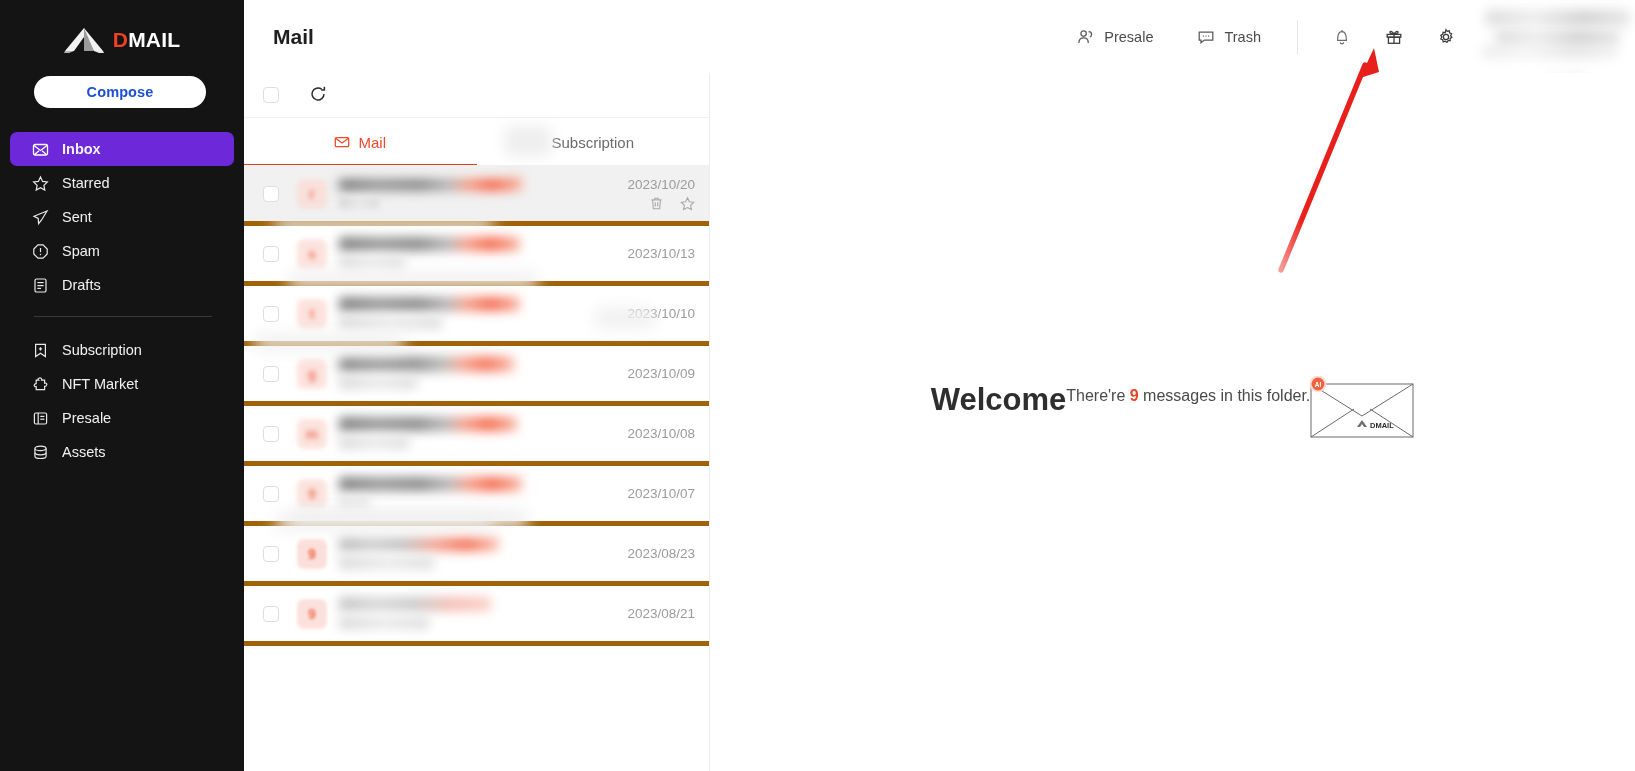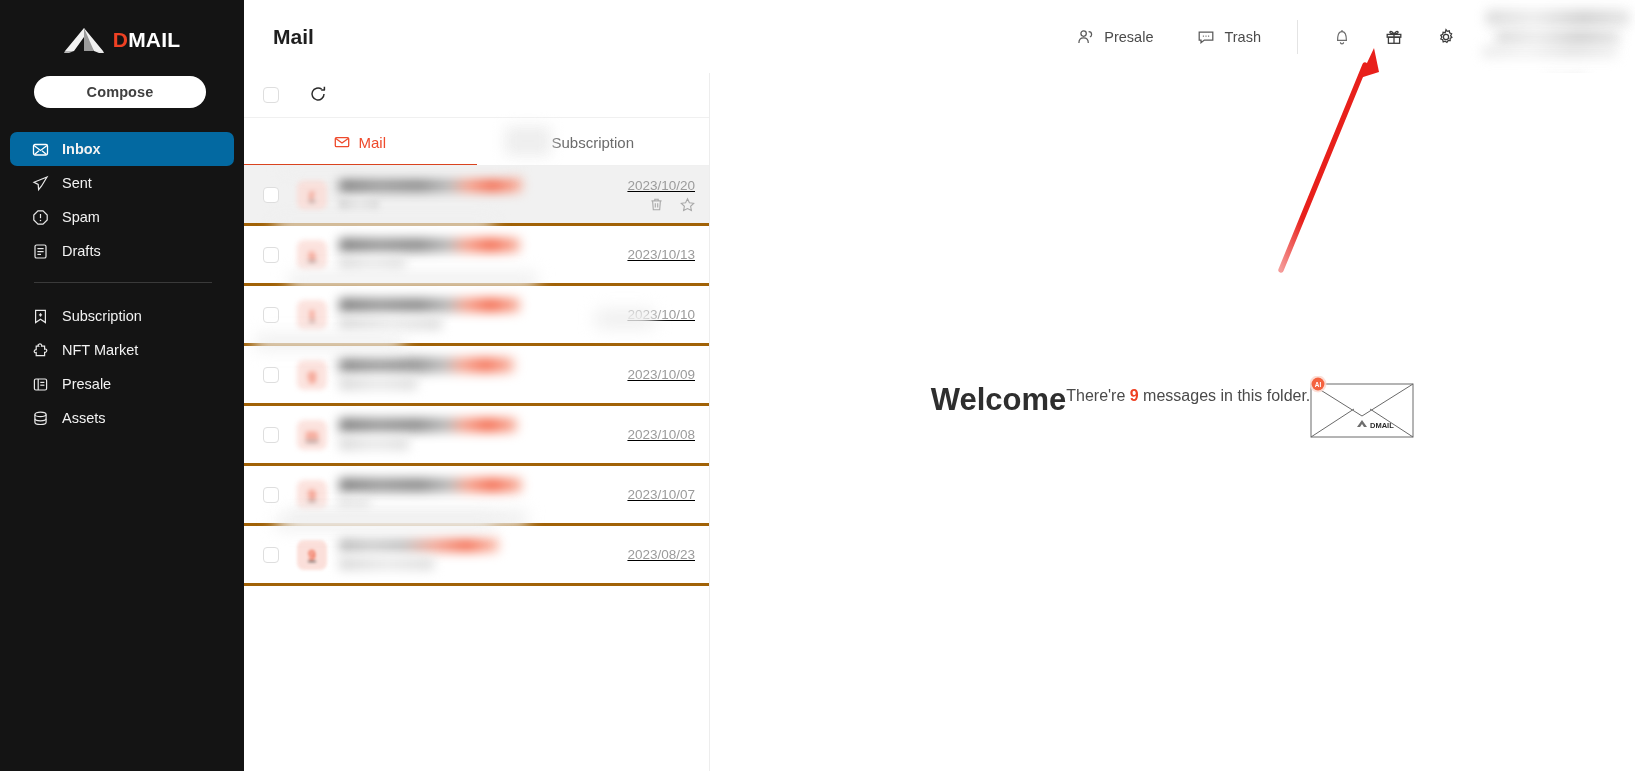--- a/index.html
+++ b/index.html
@@ -25,35 +25,35 @@
   .logo-mark { width: 40px; height: 26px; display: block; }
   .logo-text {
     font-size: 21px; font-weight: bold; letter-spacing: .2px;
     display: flex; align-items: center;
   }
   .logo-text .d { color: #ef4123; }
   .logo-text .rest { color: #ffffff; }
 
   .compose-btn {
     margin: 0 38px 24px 34px; height: 32px;
-    background: #ffffff; color: #404040;
+    background: #ffffff; color: #1d4ed8;
     border: none; border-radius: 18px;
     font-family: "Liberation Sans", sans-serif;
     font-size: 14.5px; font-weight: bold;
     cursor: pointer; letter-spacing: .1px;
   }
 
   .nav { display: flex; flex-direction: column; }
   .nav-item {
     display: flex; align-items: center; gap: 13px;
     height: 34px; margin: 0 10px; padding-left: 22px;
     border-radius: 7px; cursor: pointer;
     font-size: 14.5px; color: #f2f2f2;
   }
-  .nav-item.active { background: #0369a1; font-weight: bold; }
+  .nav-item.active { background: #6d28d9; font-weight: bold; }
   .nav-item .nic { width: 17px; height: 17px; flex: 0 0 17px; display: block; }
   .nav-divider { height: 1px; background: #3a3a3a; margin: 14px 32px 16px 34px; }
 
   
   .main { flex: 1; height: 771px; display: flex; flex-direction: column; background: #fff; position: relative; }
 
   .topbar {
     height: 73px; flex: 0 0 73px;
     display: flex; align-items: center;
     padding-left: 29px; padding-right: 0;
@@ -121,22 +121,22 @@
   .tab svg { width: 16px; height: 16px; display: block; }
   .tab .blurmask {
     position: absolute; left: 28px; top: 8px; width: 46px; height: 30px;
     background: #ededed; filter: blur(7px); opacity: .95; border-radius:4px;
   }
   .tabs-underline { position: absolute; left:0; right:0; bottom:0; height:1px; background:#f0f0f0; }
 
   .mail-list { flex: 1; overflow: hidden; }
   .mail-row {
     height: 60px; display: flex; align-items: center;
-    padding: 0 14px 0 19px; border-bottom: 3px solid #a16207;
-    cursor: pointer; position: relative; background: #fff; text-decoration: underline;
+    padding: 0 14px 0 19px; border-bottom: 5px solid #a16207;
+    cursor: pointer; position: relative; background: #fff;
   }
   .mail-row.selected { background: #f1f1f1; }
   .mail-row .cbx { margin-right: 18px; }
   .avatar {
     width: 30px; height: 30px; flex: 0 0 30px; border-radius: 7px;
     background: #fbdcd6; color: #ef5a3c;
     display: flex; align-items: center; justify-content: center;
     font-size: 14px; font-weight: bold; margin-right: 12px;
     filter: blur(2.6px); opacity: .8;
   }
@@ -212,20 +212,28 @@
           <svg viewBox="0 0 17 17" fill="none" stroke="#fff" stroke-width="1.3">
             <rect x="1.5" y="3.5" width="14" height="10.5" rx="1.5"></rect>
             <path d="M2 4.5 L8.5 9.5 L15 4.5"></path>
               <path d="M2.5 13.5 L7 9.8"></path>
               <path d="M14.5 13.5 L10 9.8"></path>
           </svg>
         </span>
         <span>Inbox</span>
       </div>
 
+      <div class="nav-item">
+        <span class="nic">
+          <svg viewBox="0 0 17 17" fill="none" stroke="#e9e9e9" stroke-width="1.2">
+            <polygon points="8.5,2 10.6,6.4 15.4,7 11.9,10.4 12.8,15.1 8.5,12.8 4.2,15.1 5.1,10.4 1.6,7 6.4,6.4"></polygon>
+          </svg>
+        </span>
+        <span>Starred</span>
+      </div>
 
       <div class="nav-item">
         <span class="nic">
           <svg viewBox="0 0 17 17" fill="none" stroke="#e9e9e9" stroke-width="1.2">
             <path d="M15 2 L2 7.3 L6.2 9.4 L6.6 14.6 L9.4 11.2 L15 2 Z"></path>
           </svg>
         </span>
         <span>Sent</span>
       </div>
 
@@ -501,20 +509,31 @@
             <span class="msg-body">
               <span class="msg-blur subject" style="width:160px;background:linear-gradient(90deg,#b9b9b9,#cfcfcf,#c2c2c2,#f3a392,#f56e52,#fbc5b6)"></span>
               <span class="msg-blur snippet" style="width:95px"></span>
             </span>
             <span class="msg-date">
               <span>2023/08/23</span>
             </span>
             <span class="smudge" style="left:30px;top:-10px;width:220px;height:14px;"></span>
           </div>
 
+          <div class="mail-row">
+            <span class="cbx"></span>
+            <span class="avatar" style="filter:blur(1.8px);opacity:.85">9</span>
+            <span class="msg-body">
+              <span class="msg-blur subject" style="width:152px;background:linear-gradient(90deg,#c3c3c3,#d8d8d8,#cacaca,#f6bdb0,#f9cfc5)"></span>
+              <span class="msg-blur snippet" style="width:90px"></span>
+            </span>
+            <span class="msg-date">
+              <span>2023/08/21</span>
+            </span>
+          </div>
 
 
         </div>
       </div>
 
       <div class="reader">
         <div class="welcome-title">Welcome</div>
         <div class="welcome-sub">
           <span>There're </span><b>9</b><span> messages in this folder.</span>
         </div>

